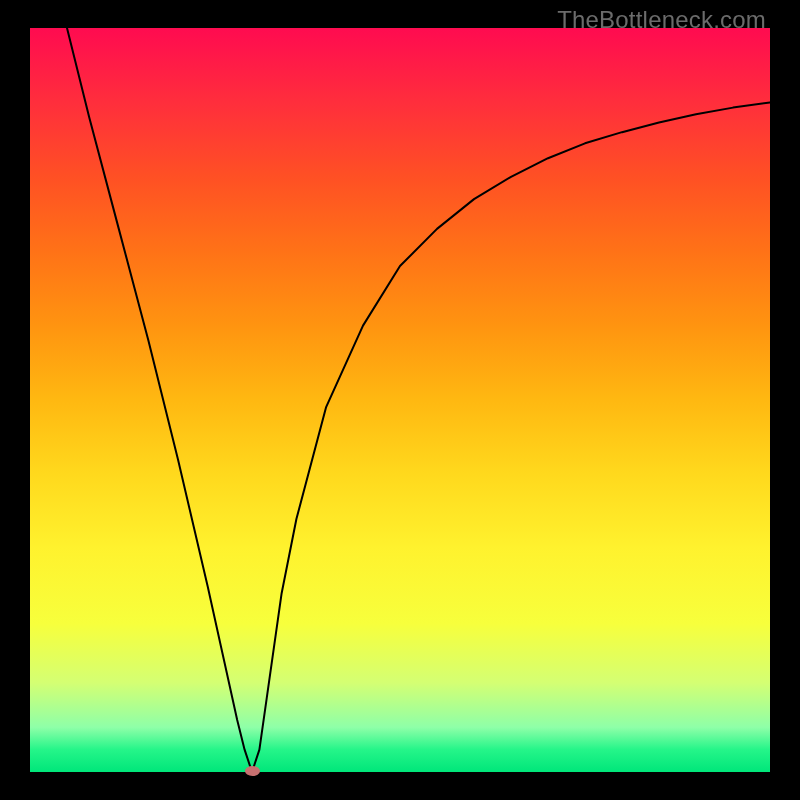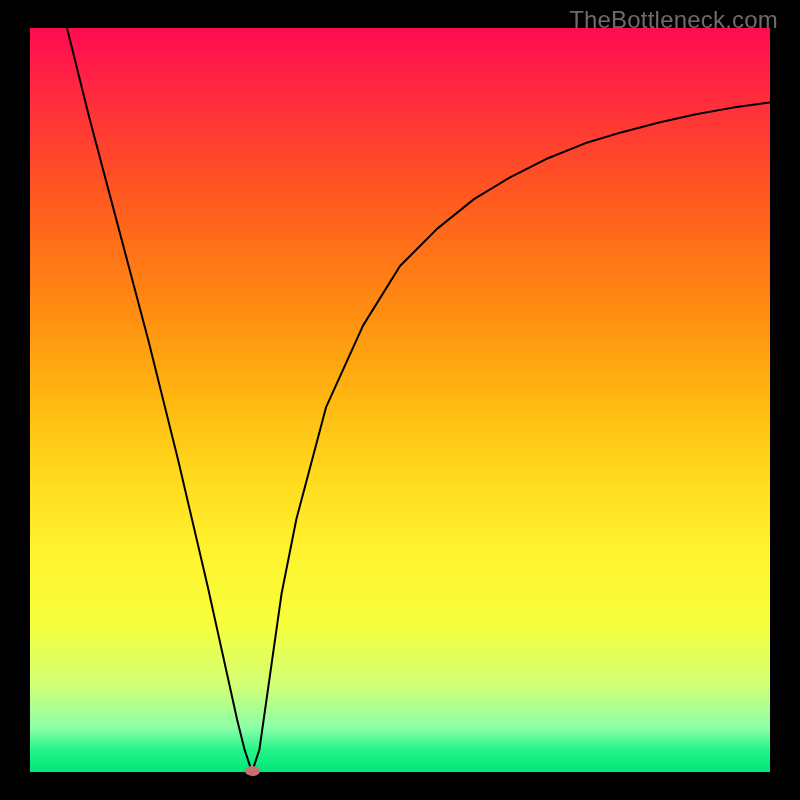--- a/index.html
+++ b/index.html
@@ -28,21 +28,21 @@
       #f7ff3c 80%,
       #d4ff73 88%,
       #8effa8 94%,
       #25f589 97%,
       #00e67a 100%
     );
   }
   .watermark {
     position: absolute;
     top: 6px;
-    right: 22px;
+    right: 34px;
     font-family: Arial, Helvetica, sans-serif;
     font-size: 24px;
     font-weight: 400;
     color: #6b6b6b;
     letter-spacing: 0.2px;
   }
   .curve-svg {
     position: absolute;
     left: 0;
     top: 0;

